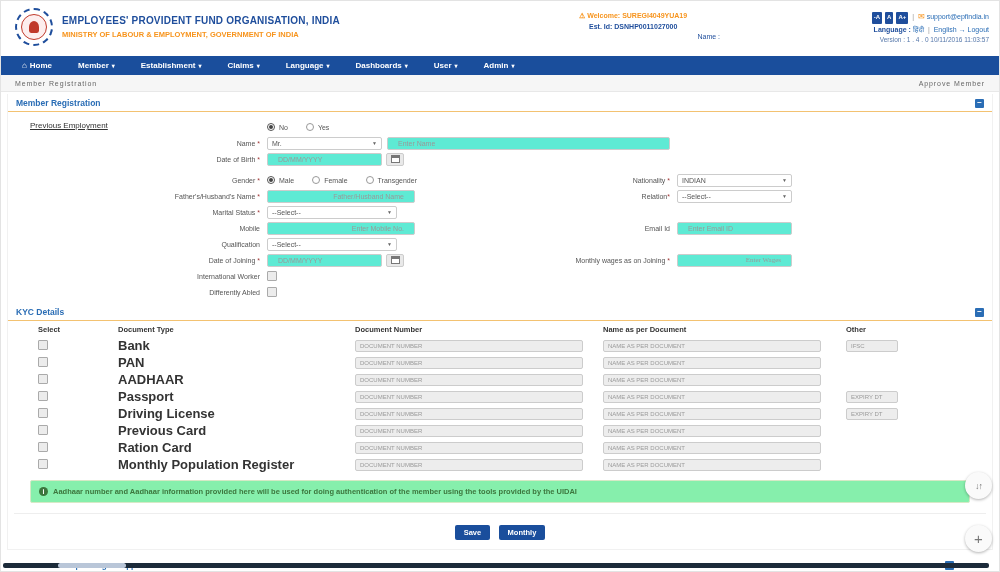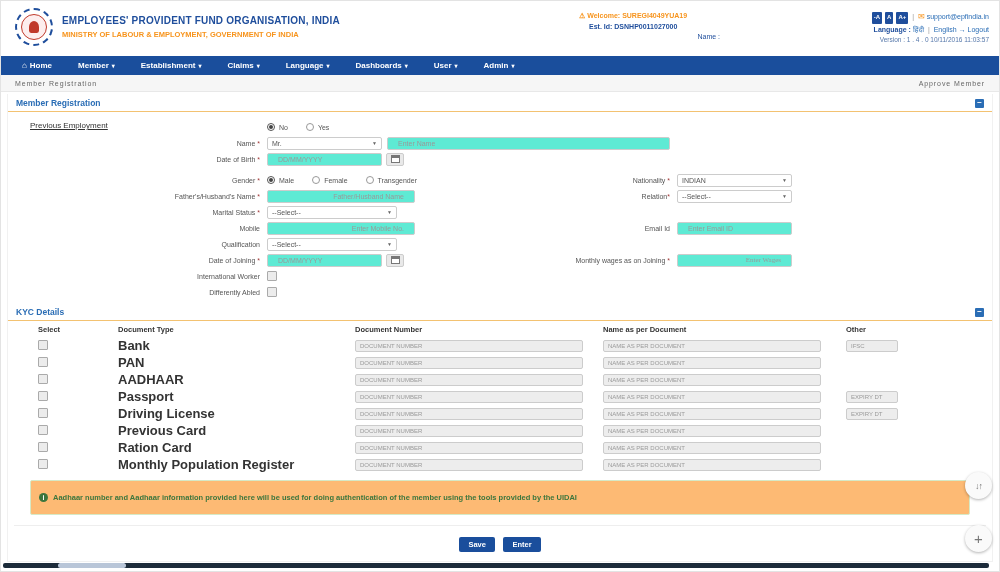--- a/index.html
+++ b/index.html
@@ -68,21 +68,21 @@
   
   .krow{display:grid;grid-template-columns:80px 237px 248px 243px 1fr;align-items:center;padding-left:30px;min-height:17px;font-size:7px;color:#555;}
   .khead{min-height:16px;}
   .khead>div{font-weight:bold;color:#333;font-size:7.5px;}
   .ktype{font-weight:bold;color:#333;font-size:13px;}
   .kinp{width:228px;height:12px;background:#ededed;border:1px solid #ccc;border-radius:2px;color:#9a9a9a;font-size:6px;padding:0 4px;box-sizing:border-box;font-family:inherit;}
   .kinp::placeholder{color:#9a9a9a;}
   .kinp.nm{width:218px;}
   .kinp.oth{width:52px;}
 
-  .notice{margin:7px 22px 4px;background:#fdba74;border:1px solid #d6e9c6;border-radius:2px;color:#3c763d;font-size:7.5px;font-weight:bold;padding:12px 8px;display:flex;gap:5px;align-items:center;}
+  .notice{margin:7px 22px 4px;background:#86efac;border:1px solid #d6e9c6;border-radius:2px;color:#3c763d;font-size:7.5px;font-weight:bold;padding:6px 8px;display:flex;gap:5px;align-items:center;}
   .info-ic{width:9px;height:9px;background:#3c763d;color:#fff;border-radius:50%;font-size:7px;line-height:9px;text-align:center;font-weight:bold;flex:none;font-style:normal;}
 
   .actions{border-top:1px solid #eee;margin:10px 6px 0;padding:7px 0 9px;text-align:center;}
   .btn{display:inline-block;background:#1a4e9c;color:#fff;font-weight:bold;font-size:7.5px;padding:3px 9px;border-radius:2px;margin:0 2px;border:none;font-family:inherit;cursor:pointer;}
 
   
   .pending{margin:8px 6px 0;}
   .pend-h{display:flex;justify-content:space-between;align-items:center;padding:3px 8px;border-bottom:1px solid #f3c271;font-size:8px;font-weight:bold;color:#2a6db5;}
   .viewall{display:flex;align-items:center;gap:3px;color:#2a6db5;cursor:pointer;font-size:7.5px;}
 
@@ -383,21 +383,21 @@
       <div></div>
     </div>
 
     <div class="notice">
       <span class="info-ic">i</span>
       <span>Aadhaar number and Aadhaar information provided here will be used for doing authentication of the member using the tools provided by the UIDAI</span>
     </div>
 
     <div class="actions">
       <button class="btn">Save</button>
-      <button class="btn">Enter</button>
+      <button class="btn">Monthly</button>
     </div>
   </div>
 
   <div class="pending">
     <div class="pend-h">
       <span>Member details pending for approval</span>
       <span class="viewall">
         <span class="minisq">−</span>
         <span>View All</span>
       </span>

